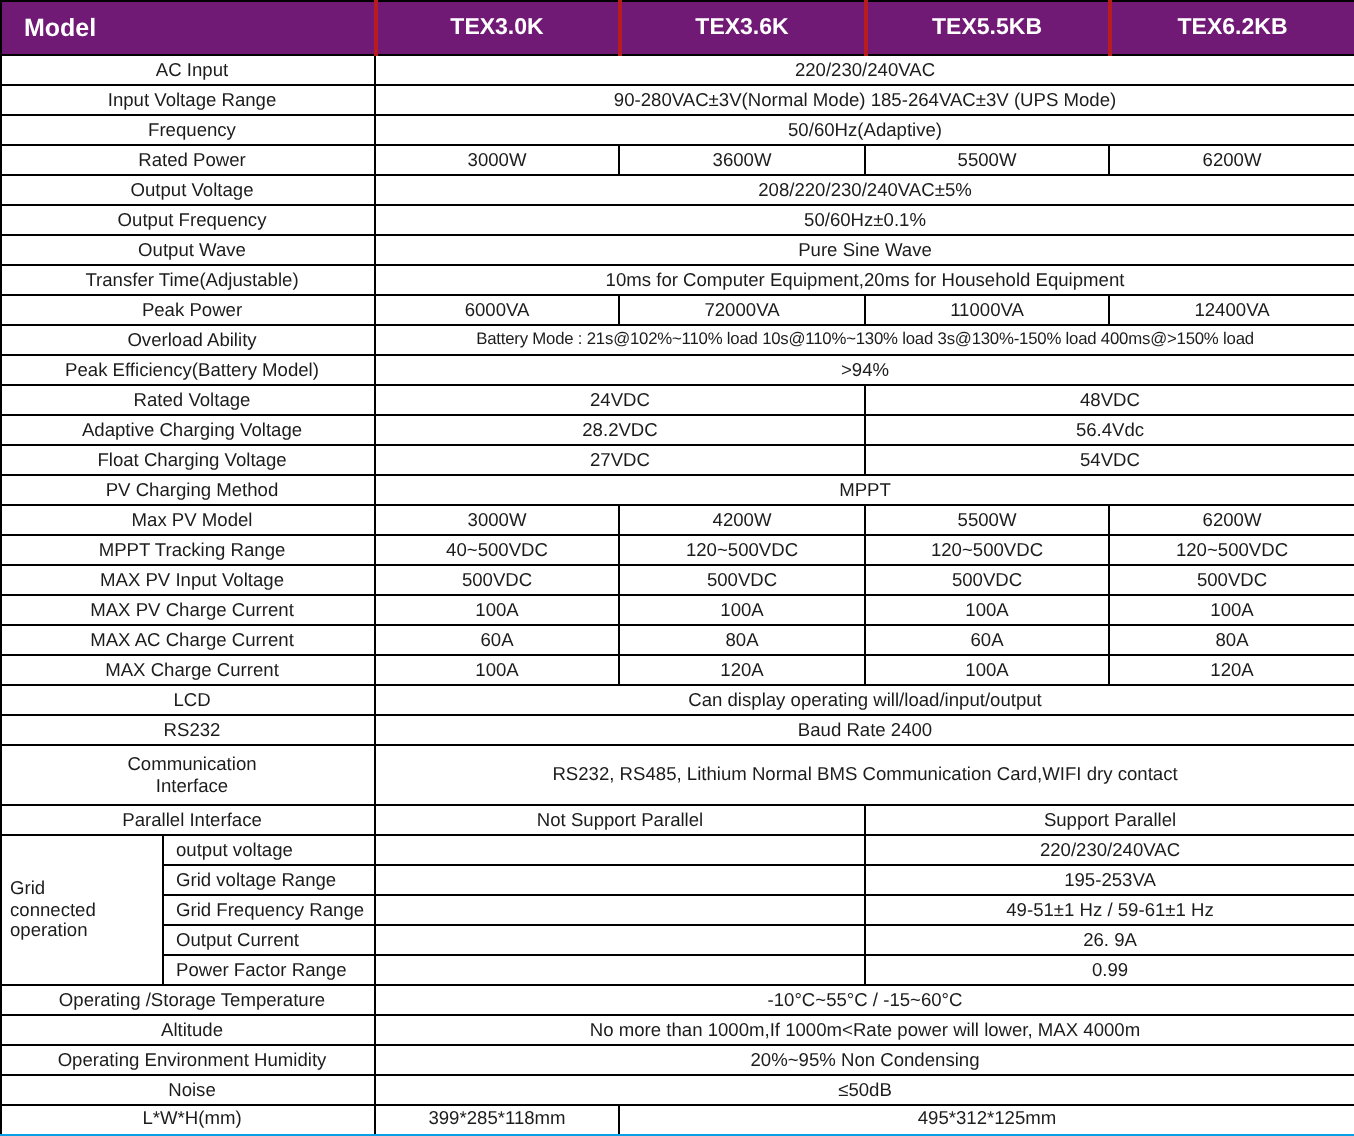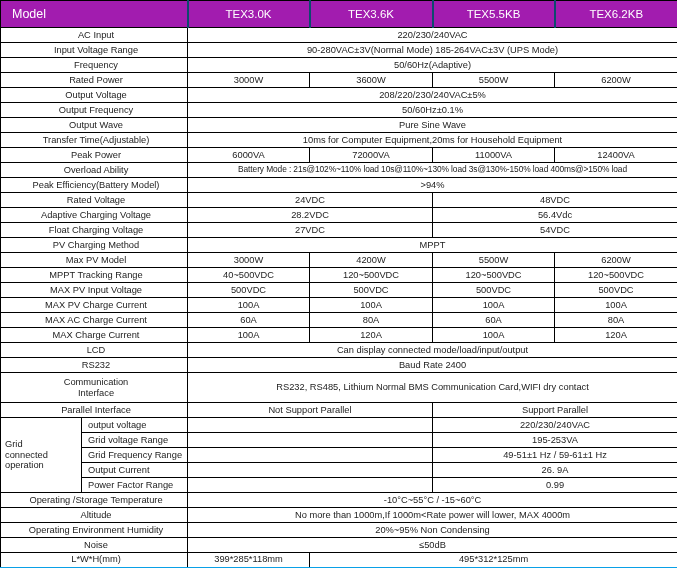--- a/index.html
+++ b/index.html
@@ -1,23 +1,23 @@
 <!DOCTYPE html>
 <html><head>
 <meta charset="utf-8">
 <style>
   html,body{margin:0;padding:0;background:#fff;}
   body{width:677px;height:568px;font-family:"Liberation Sans",sans-serif;color:#1c1c1c;overflow:hidden;}
   .sheet{width:677px;height:568px;box-sizing:border-box;}
   table{border-collapse:collapse;width:677px;table-layout:fixed;border-bottom:2px solid #0aa0e6;}
   td,th{border:1px solid #000;box-sizing:border-box;overflow:hidden;}
   thead tr{height:27px;}
-  th{background:#a21caf;color:#fff;font-size:11.5px;font-weight:400;text-align:center;padding:0 4px;}
+  th{background:#701a75;color:#fff;font-size:11.5px;font-weight:700;text-align:center;padding:0 4px;}
   th.model{ text-align:left;padding-left:11px;font-size:12.5px;}
-  th + th{border-left:2px solid #0c4a6e;}
+  th + th{border-left:2px solid #b91c1c;}
   tbody tr{height:15px;}
   tbody tr.tall{height:30px;}
   td{font-size:9.3px;padding:0 4px;line-height:1.15;}
   td.label{text-align:center;padding-left:8px;white-space:pre-line;}
   td.group-label{text-align:left;padding-left:4px;padding-right:16px;}
   td.sub-label{text-align:left;padding-left:6px;}
   td.val{text-align:center;}
   td.val.dense{font-size:8.4px;letter-spacing:-0.1px;}
 </style>
 </head>
@@ -149,21 +149,21 @@
         </tr>
         <tr>
           <td class="label" colspan="2">MAX Charge Current</td>
           <td class="val" colspan="1">100A</td>
           <td class="val" colspan="1">120A</td>
           <td class="val" colspan="1">100A</td>
           <td class="val" colspan="1">120A</td>
         </tr>
         <tr>
           <td class="label" colspan="2">LCD</td>
-          <td class="val" colspan="4">Can display connected mode/load/input/output</td>
+          <td class="val" colspan="4">Can display operating will/load/input/output</td>
         </tr>
         <tr>
           <td class="label" colspan="2">RS232</td>
           <td class="val" colspan="4">Baud Rate 2400</td>
         </tr>
         <tr class="tall">
           <td class="label" colspan="2">Communication
 Interface</td>
           <td class="val" colspan="4">RS232, RS485, Lithium Normal BMS Communication Card,WIFI dry contact</td>
         </tr>

